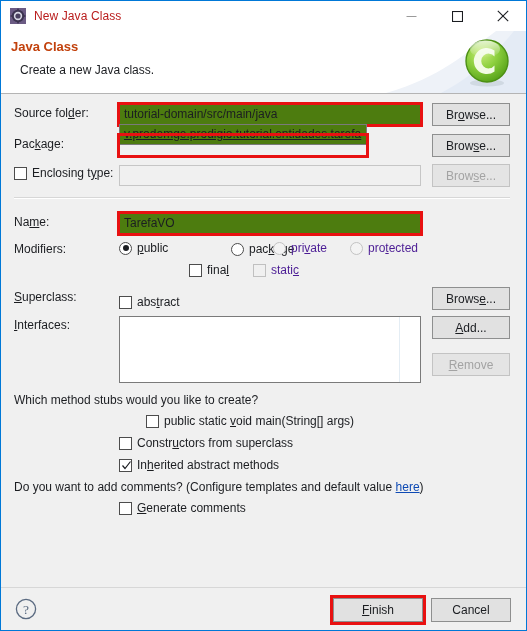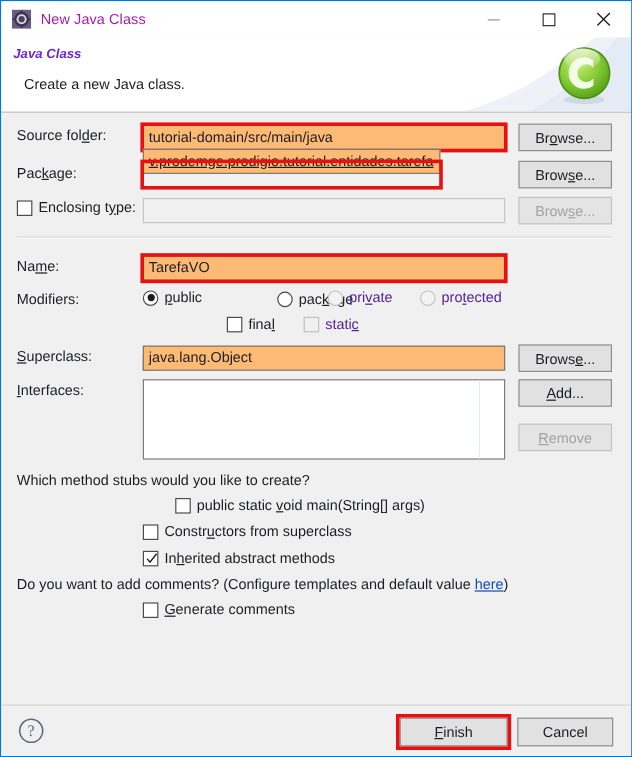--- a/index.html
+++ b/index.html
@@ -34,21 +34,21 @@
   .title-icon {
     width: 16px;
     height: 16px;
     margin-left: 9px;
     margin-right: 8px;
     flex: none;
     display: block;
   }
   .title-text {
     font-size: 12px;
-    color: #a21caf;
+    color: #b91c1c;
     letter-spacing: 0.1px;
     text-align: center;
   }
   .win-controls {
     position: absolute;
     right: 0;
     top: 0;
     height: 30px;
     display: flex;
   }
@@ -77,24 +77,23 @@
     right: 0;
     top: 0;
     width: 180px;
     height: 62px;
     pointer-events: none;
   }
   .header-title {
     position: absolute;
     left: 10px;
     top: 8px;
-    font-size: 11px;
+    font-size: 13px;
     font-weight: bold;
-    color: #6d28d9;
-    font-style: italic;
+    color: #c2410c;
   }
   .header-sub {
     position: absolute;
     left: 19px;
     top: 32px;
     font-size: 12px;
     color: #1b1d21;
   }
   .header-logo {
     position: absolute;
@@ -122,21 +121,21 @@
     color: #1b1d21;
     white-space: nowrap;
   }
   .lbl u { text-decoration: underline; }
 
   
   .tinput {
     box-sizing: border-box;
     height: 21px;
     border: 1px solid #7a7a7a;
-    background: #fdba74;
+    background: #4d7c0f;
     font-family: "Liberation Sans", sans-serif;
     font-size: 12px;
     color: #1b1d21;
     padding: 0 2px 0 4px;
     line-height: 19px;
     display: block;
     white-space: nowrap;
     overflow: hidden;
   }
   .tinput.disabled {
@@ -419,21 +418,20 @@
     <div class="row" style="left:252px; top:169px;">
       <span class="ctl">
         <span class="box disabled"></span>
         <span class="txt disabled"><span>stati</span><u>c</u><span></span></span>
       </span>
     </div>
 
     <div class="row" style="left:13px; top:196px;">
       <span class="lbl"><span></span><u>S</u><span>uperclass:</span></span>
     </div>
-    <div class="tinput" style="position:absolute; left:118px; top:194px; width:302px;">java.lang.Object</div>
     <button class="btn" style="position:absolute; left:431px; top:193px; width:78px;">
       <span><span>Brows</span><u>e</u><span>...</span></span>
     </button>
 
     <div class="row" style="left:13px; top:224px;">
       <span class="lbl"><span></span><u>I</u><span>nterfaces:</span></span>
     </div>
     <div class="listbox" style="left:118px; top:222px; width:302px; height:67px;">
       <div class="vsep"></div>
     </div>

